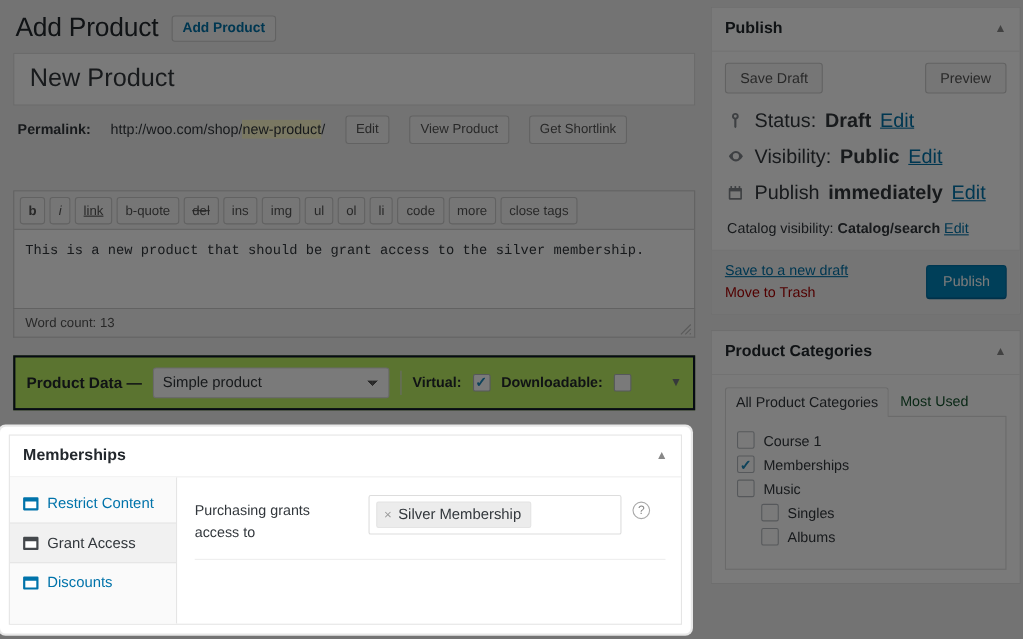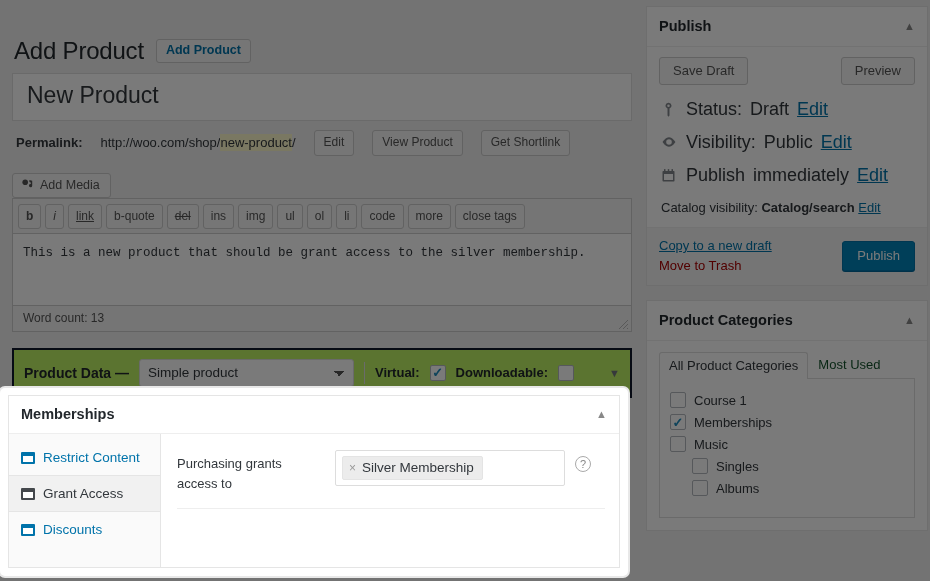--- a/index.html
+++ b/index.html
@@ -27,21 +27,21 @@
     display: flex;
     gap: 14px;
     z-index: 10;
   }
   .col-main  { width: 620px; flex: 0 0 620px; }
   .col-side  { width: 282px; flex: 0 0 282px; }
 
   
   .pagehead {
     display: flex; align-items: center; gap: 12px;
-    height: 40px; padding-left: 2px; margin-top: 25px;
+    height: 40px; padding-left: 2px;
   }
   .pagetitle {
     font-size: 24px; font-weight: 400; color: #23282d;
     letter-spacing: -0.2px;
   }
   .addnew-btn {
     font-size: 12.5px; font-weight: bold; color: #0073aa;
     background: #f7f7f7; border: 1px solid #ccc; border-radius: 3px;
     padding: 4px 9px 5px 9px; line-height: 1.1;
     cursor: pointer;
@@ -257,21 +257,21 @@
   .btn-secondary {
     font-size: 13px; color: #555; background: #f7f7f7;
     border: 1px solid #ccc; border-radius: 3px;
     padding: 5px 13px 6px; cursor: pointer;
   }
   .pub-row {
     display: flex; align-items: center; gap: 8px;
     padding: 6px 12px 6px 14px;
     font-size: 18px; color: #32373c;
   }
-  .pub-row b { font-weight: normal; }
+  .pub-row b { font-weight: bold; }
   .edit-link { color: #0073aa; text-decoration: underline; cursor: pointer; }
   .pub-icon { width: 17px; height: 17px; flex: none; color: #82878c; }
   .catalog-row {
     padding: 8px 12px 12px 14px; font-size: 13px; color: #32373c;
     border-bottom: 1px solid #eee;
   }
   .pub-footer {
     display: flex; align-items: center; justify-content: space-between;
     padding: 10px 12px 12px;
     background: #f5f5f5;
@@ -329,29 +329,20 @@
       <div class="permalink-row">
         <span class="permalink-label">Permalink:</span>
         <span class="permalink-url"><span>http://woo.com/shop/</span><span class="slug-hl">new-product</span><span>/</span></span>
         <span class="small-btn">Edit</span>
         <span class="small-btn">View Product</span>
         <span class="small-btn">Get Shortlink</span>
       </div>
 
       <div class="editor-wrap">
         <div class="editor-toolbar-top">
-          <span class="add-media">
-            <span class="media-icon">
-              <svg viewBox="0 0 20 20" width="14" height="14" fill="#555">
-                <circle cx="6" cy="6" r="4"></circle>
-                <path d="M12 3 l4 1 v7 a2.3 2.3 0 1 1 -2-2.3 V6.4 l-2-.6z"></path>
-              </svg>
-            </span>
-            <span>Add Media</span>
-          </span>
         </div>
 
         <div class="qt-bar">
           <span class="qt-btn b">b</span>
           <span class="qt-btn i">i</span>
           <span class="qt-btn link">link</span>
           <span class="qt-btn">b-quote</span>
           <span class="qt-btn del">del</span>
           <span class="qt-btn">ins</span>
           <span class="qt-btn">img</span>
@@ -445,21 +436,21 @@
         </div>
 
         <div class="catalog-row">
           <span>Catalog visibility:</span>
           <b>Catalog/search</b>
           <span class="edit-link">Edit</span>
         </div>
 
         <div class="pub-footer">
           <div class="footer-links">
-            <span class="copy-link">Copy to a new draft</span>
+            <span class="copy-link">Save to a new draft</span>
             <span class="trash-link">Move to Trash</span>
           </div>
           <span class="btn-primary">Publish</span>
         </div>
       </div>
 
       <div class="side-box">
         <div class="side-head">
           <span class="side-title">Product Categories</span>
           <span class="side-toggle">▲</span>

